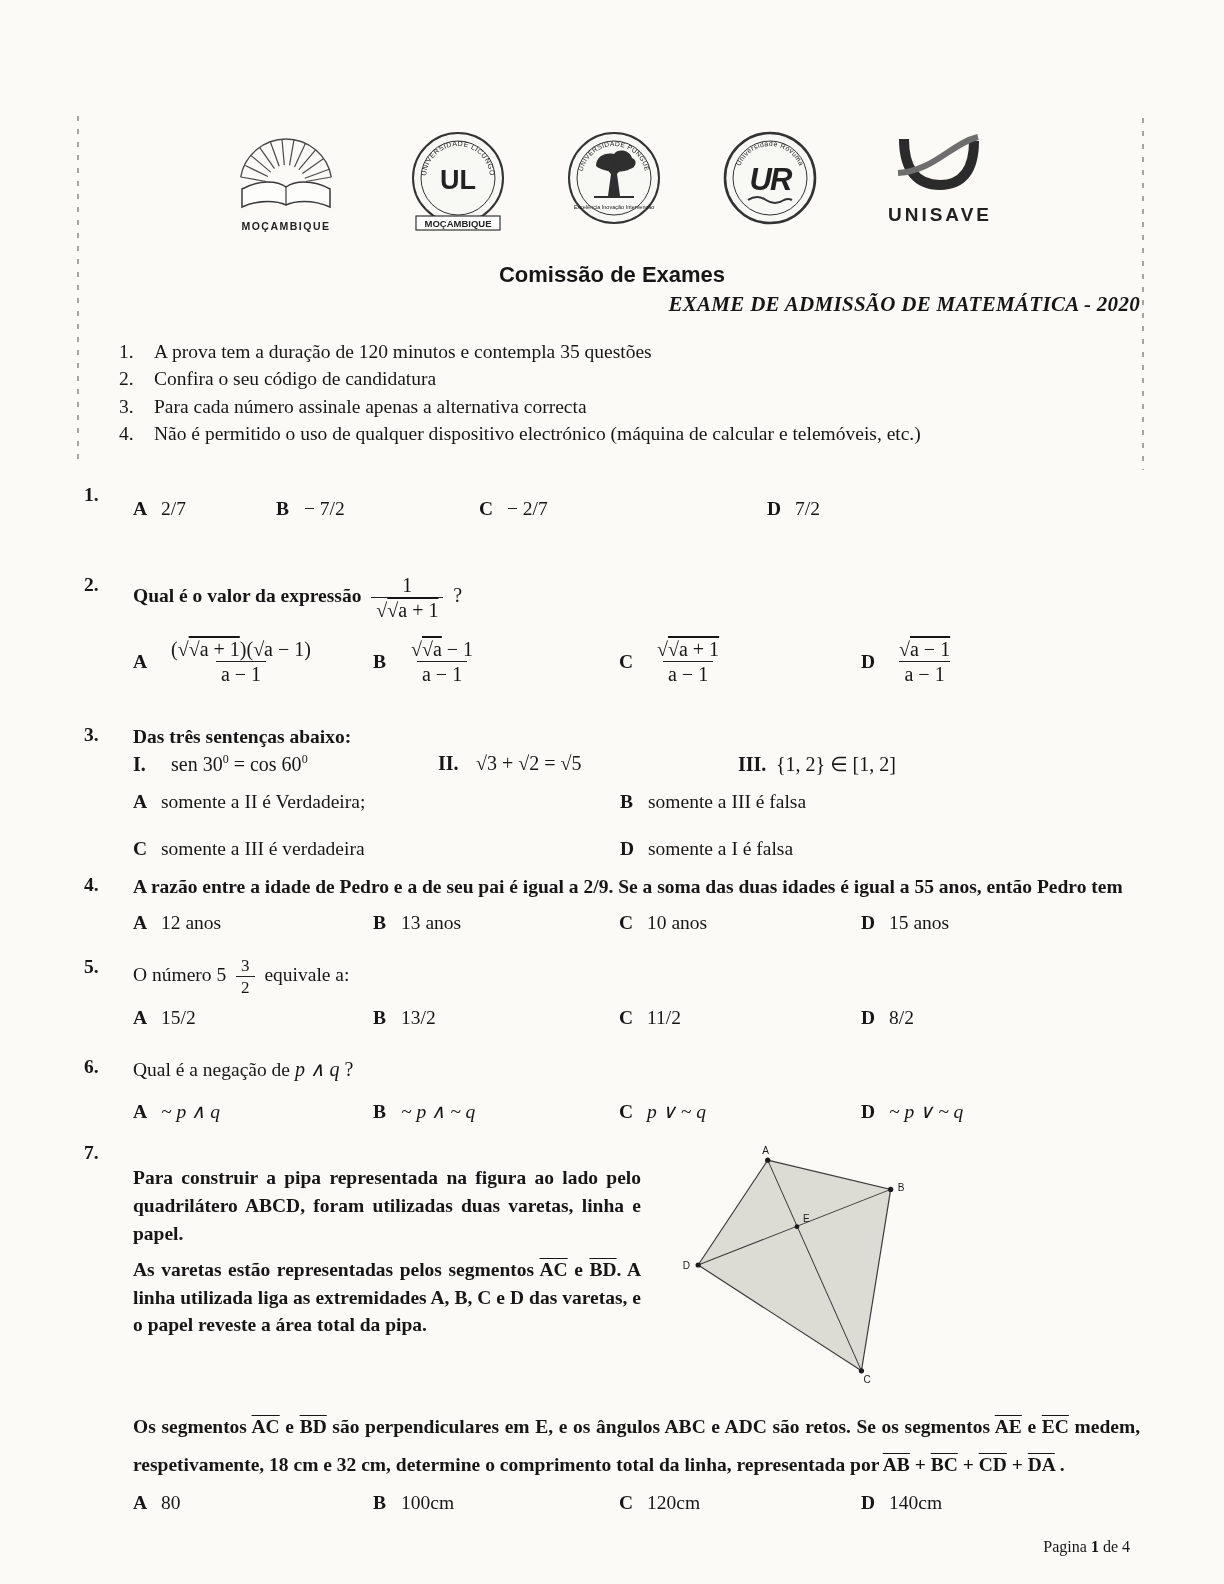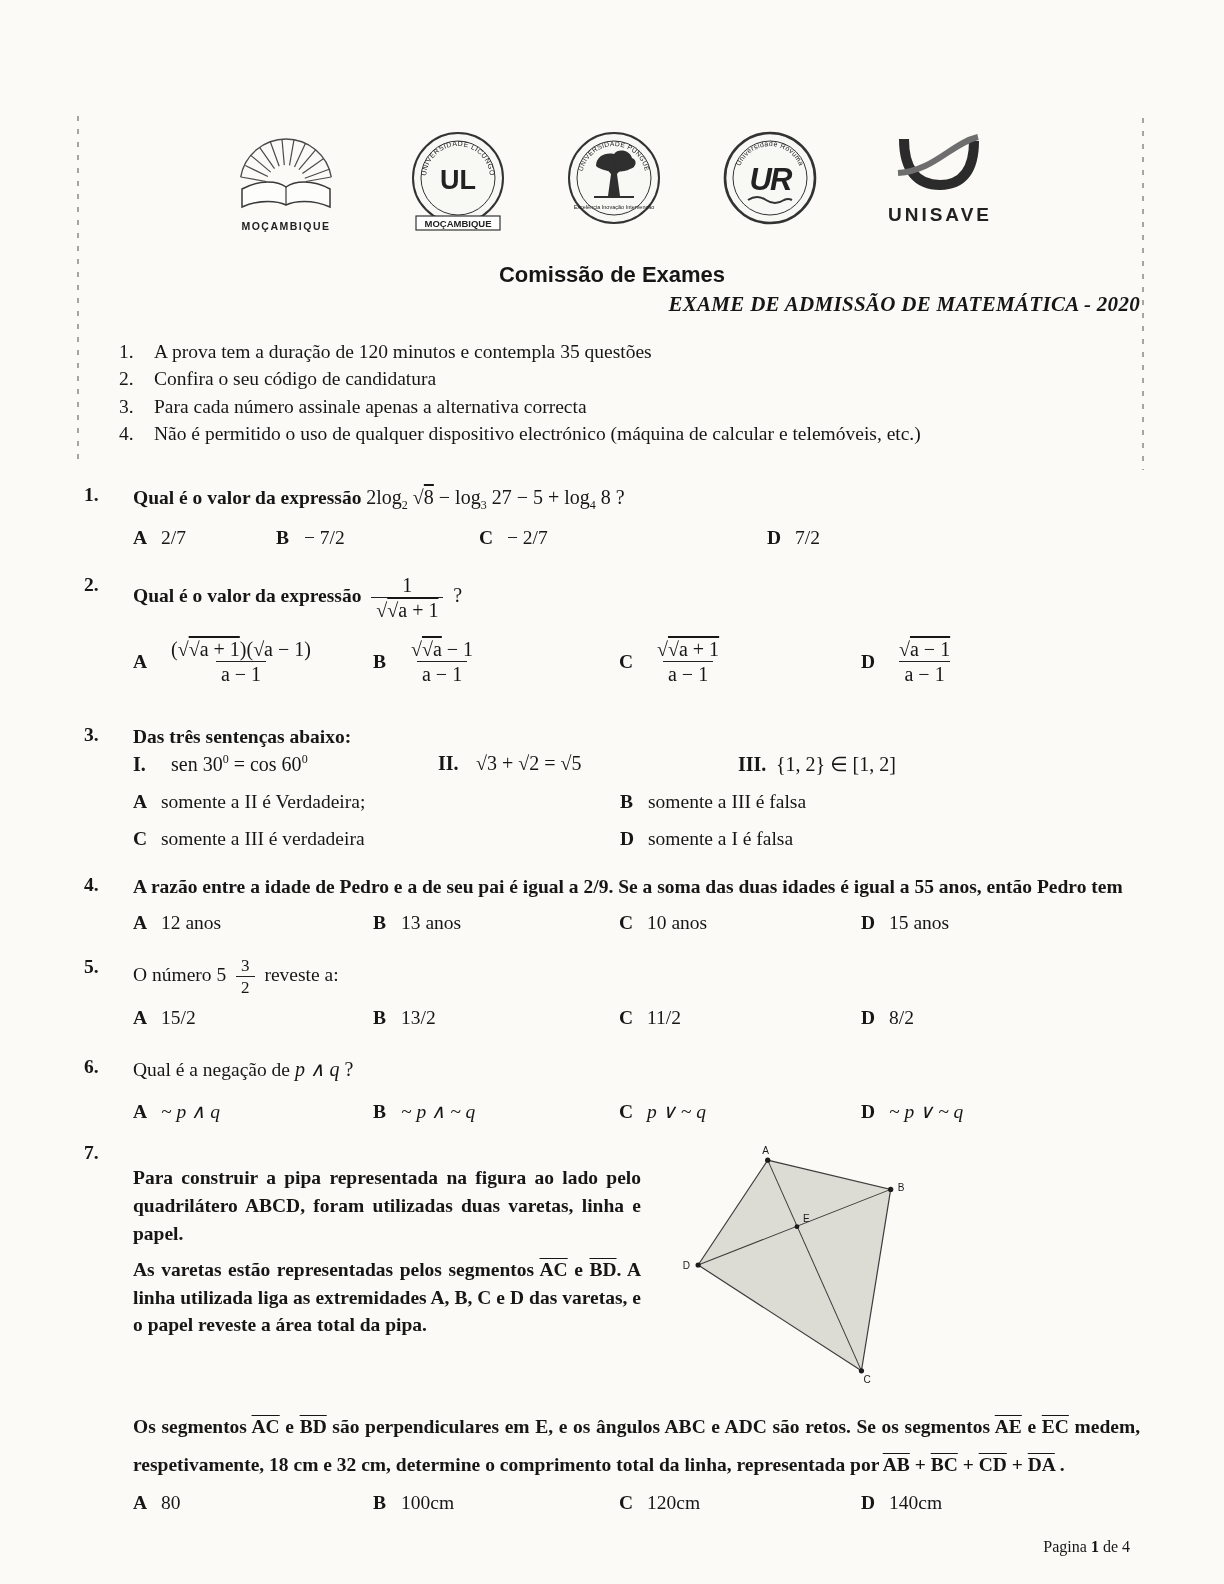--- a/index.html
+++ b/index.html
@@ -27,21 +27,21 @@
   .instr{display:flex;line-height:1.4}
   .inum{width:35px}
 
   .question{display:grid;grid-template-columns:49px 1fr;align-items:start}
   .qnum{font-weight:bold;font-size:19.5px}
   .qline{font-size:19.5px;line-height:1.35}
   .math{font-size:20px}
   .opts{display:grid;align-items:center;font-size:19.5px}
   .g4{grid-template-columns:240px 246px 242px 1fr}
   .gq1{grid-template-columns:143px 203px 288px 1fr}
-  .g2{grid-template-columns:487px 1fr;row-gap:15px}
+  .g2{grid-template-columns:487px 1fr;row-gap:25px}
   .ol{font-weight:bold;display:inline-block;min-width:17px;margin-right:11px}
   .opt{white-space:nowrap}
   .frac{display:inline-flex;flex-direction:column;align-items:center;vertical-align:middle;margin:0 5px;line-height:1.15;text-align:center}
   .frac .den{border-top:1.5px solid #222;padding:1px 5px 0}
   .frac .num{padding:0 5px}
   .fopt{display:flex;align-items:center}
   .fr-lg{font-size:20px}
   .sm{font-size:17px}
 
   .s-q1{top:484px}
@@ -176,22 +176,20 @@
     </div>
     <div class="instr">
       <span class="inum">4.</span>
       <span>Não é permitido o uso de qualquer dispositivo electrónico (máquina de calcular e telemóveis, etc.)</span>
     </div>
   </div>
 
   <section class="sec s-q1 question">
     <div class="qnum">1.</div>
     <div>
-      <p class="qline"><span class="b">Qual é o valor da expressão</span>
-        <span class="math"><span>2log</span><sub>2</sub><span> √</span><span class="ov">8</span><span> − log</span><sub>3</sub><span> 27 − 5 + log</span><sub>4</sub><span> 8 ?</span></span></p>
       <div class="opts gq1">
         <span class="opt"><span class="ol">A</span><span>2/7</span></span>
         <span class="opt"><span class="ol">B</span><span>− 7/2</span></span>
         <span class="opt"><span class="ol">C</span><span>− 2/7</span></span>
         <span class="opt"><span class="ol">D</span><span>7/2</span></span>
       </div>
     </div>
   </section>
 
   <section class="sec s-q2 question">
@@ -268,21 +266,21 @@
   </section>
 
   <section class="sec s-q5 question">
     <div class="qnum">5.</div>
     <div>
       <p class="qline"><span>O número 5</span>
         <span class="frac sm">
             <span class="num">3</span>
             <span class="den">2</span>
           </span>
-        <span>reveste a:</span></p>
+        <span>equivale a:</span></p>
       <div class="opts g4">
         <span class="opt"><span class="ol">A</span><span>15/2</span></span>
         <span class="opt"><span class="ol">B</span><span>13/2</span></span>
         <span class="opt"><span class="ol">C</span><span>11/2</span></span>
         <span class="opt"><span class="ol">D</span><span>8/2</span></span>
       </div>
     </div>
   </section>
 
   <section class="sec s-q6 question">

